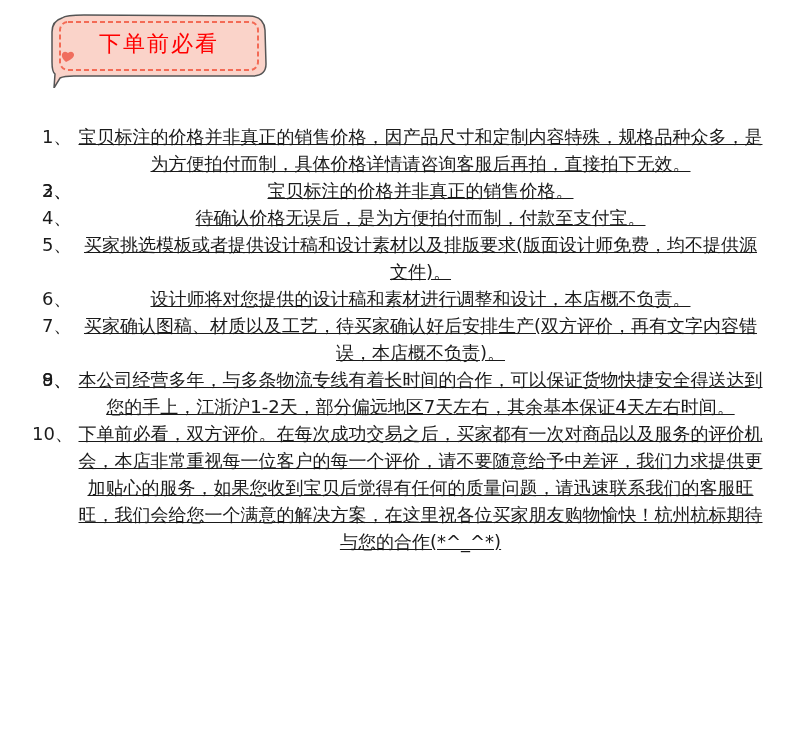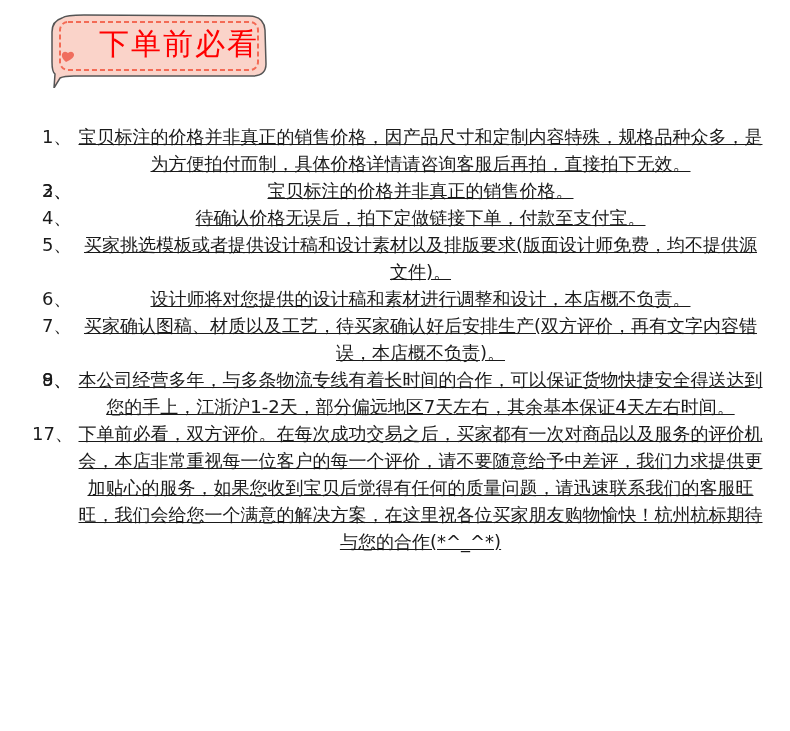--- a/index.html
+++ b/index.html
@@ -24,21 +24,21 @@
     }
     .badge svg {
       position: absolute;
       left: 0;
       top: 0;
     }
     .badge-title {
       position: absolute;
       left: 55px;
       top: 14px;
-      font-size: 30px;
+      font-size: 22px;
       line-height: 36px;
       color: #ff0000;
       letter-spacing: 2px;
       white-space: nowrap;
     }
     .notice-list {
       position: absolute;
       left: 0;
       top: 123px;
       width: 790px;
@@ -92,21 +92,21 @@
   </li>
   <li class="notice-item">
     <span class="item-num">2、</span>
   </li>
   <li class="notice-item">
     <span class="item-num">3、</span>
     <span class="item-text">宝贝标注的价格并非真正的销售价格。</span>
   </li>
   <li class="notice-item">
     <span class="item-num">4、</span>
-    <span class="item-text">待确认价格无误后，拍下定做链接下单，付款至支付宝。</span>
+    <span class="item-text">待确认价格无误后，是为方便拍付而制，付款至支付宝。</span>
   </li>
   <li class="notice-item">
     <span class="item-num">5、</span>
     <span class="item-text">买家挑选模板或者提供设计稿和设计素材以及排版要求(版面设计师免费，均不提供源文件)。</span>
   </li>
   <li class="notice-item">
     <span class="item-num">6、</span>
     <span class="item-text">设计师将对您提供的设计稿和素材进行调整和设计，本店概不负责。</span>
   </li>
   <li class="notice-item">
@@ -114,16 +114,16 @@
     <span class="item-text">买家确认图稿、材质以及工艺，待买家确认好后安排生产(双方评价，再有文字内容错误，本店概不负责)。</span>
   </li>
   <li class="notice-item">
     <span class="item-num">8、</span>
   </li>
   <li class="notice-item">
     <span class="item-num">9、</span>
     <span class="item-text">本公司经营多年，与多条物流专线有着长时间的合作，可以保证货物快捷安全得送达到您的手上，江浙沪1-2天，部分偏远地区7天左右，其余基本保证4天左右时间。</span>
   </li>
   <li class="notice-item">
-    <span class="item-num wide">17、</span>
+    <span class="item-num wide">10、</span>
     <span class="item-text">下单前必看，双方评价。在每次成功交易之后，买家都有一次对商品以及服务的评价机会，本店非常重视每一位客户的每一个评价，请不要随意给予中差评，我们力求提供更加贴心的服务，如果您收到宝贝后觉得有任何的质量问题，请迅速联系我们的客服旺旺，我们会给您一个满意的解决方案，在这里祝各位买家朋友购物愉快！杭州杭标期待与您的合作(*^_^*)</span>
   </li>
 </ol>
 
 </body></html>

